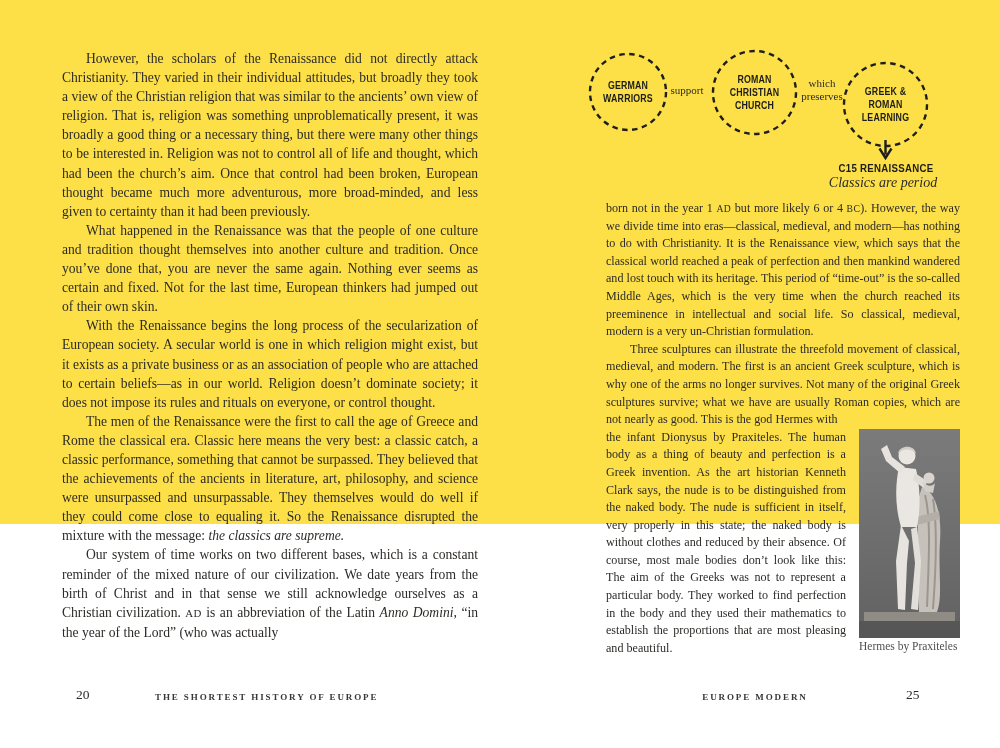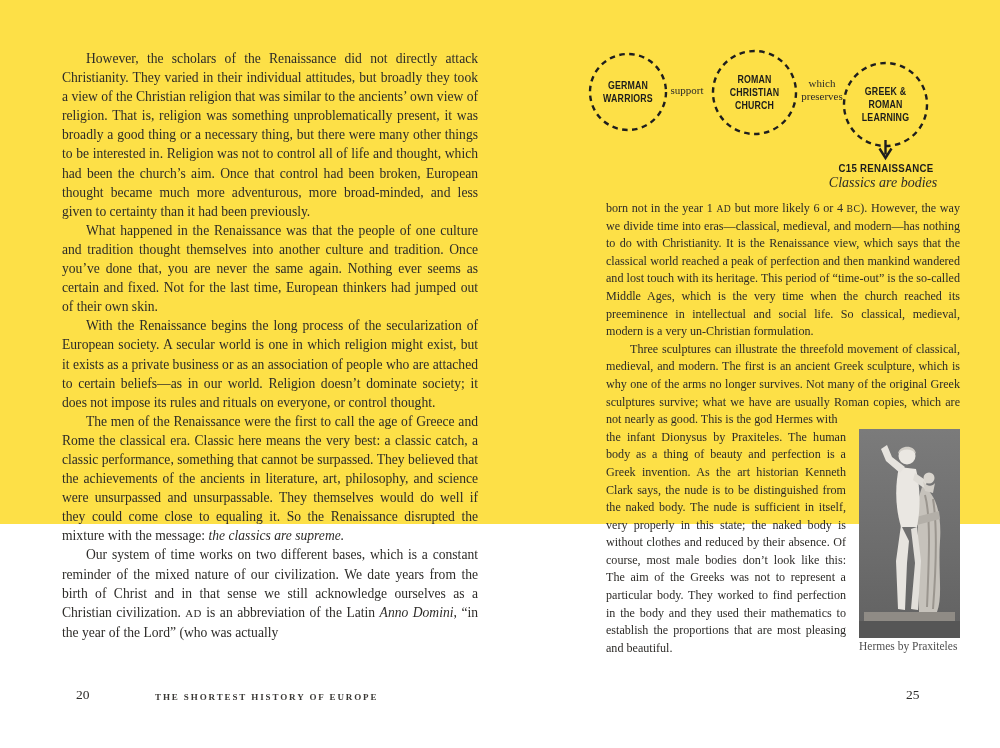--- a/index.html
+++ b/index.html
@@ -97,21 +97,21 @@
           <circle cx="43.5" cy="43.5" r="41.5" fill="none" stroke="#1e1e1e" stroke-width="2.4" stroke-dasharray="5.5 4.5"></circle>
         </svg>
       <div class="circ-label">GREEK &amp; ROMAN LEARNING</div>
     </div>
     <div class="arrow-wrap" style="left:878px;top:139px;">
       <svg width="15" height="22" viewBox="0 0 15 22">
           <path d="M7.5 1 V15.5 M1.5 9.5 L7.5 19 L13.5 9.5" fill="none" stroke="#1e1e1e" stroke-width="2.4"></path>
         </svg>
     </div>
     <div class="result-title" style="left:816px;top:162px;width:140px;">C15 RENAISSANCE</div>
-    <div class="result-note" style="left:810px;top:175px;width:146px;">Classics are bodies</div>
+    <div class="result-note" style="left:810px;top:175px;width:146px;">Classics are period</div>
   </div>
 
   <div class="right-col">
     <p class="para"><span>born not in the year 1 </span><span class="sc">AD</span><span> but more likely 6 or 4 </span><span class="sc">BC</span><span>). However, the way we divide time into eras—classical, medieval, and modern—has nothing to do with Christianity. It is the Renaissance view, which says that the classical world reached a peak of perfection and then mankind wandered and lost touch with its heritage. This period of “time-out” is the so-called Middle Ages, which is the very time when the church reached its preeminence in intellectual and social life. So classical, medieval, modern is a very un-Christian formulation.</span></p>
     <p class="para ind">Three sculptures can illustrate the threefold movement of classical, medieval, and modern. The first is an ancient Greek sculpture, which is why one of the arms no longer survives. Not many of the original Greek sculptures survive; what we have are usually Roman copies, which are not nearly as good. This is the god Hermes with</p>
     <div class="para">
       <span class="fig-float">
         <svg viewBox="0 0 101 209">
           <defs>
             <linearGradient id="bgG" x1="0" y1="0" x2="0" y2="1">
@@ -144,15 +144,16 @@
           <path d="M39,25 C40,16 56,15 57,25 C54,19 42,19 39,25 Z" fill="#d2cec7"></path>
         </svg>
         <span class="fig-caption">Hermes by Praxiteles</span>
       </span>
       <span>the infant Dionysus by Praxiteles. The human body as a thing of beauty and perfection is a Greek invention. As the art historian Kenneth Clark says, the nude is to be distinguished from the naked body. The nude is sufficient in itself, very properly in this state; the naked body is without clothes and reduced by their absence. Of course, most male bodies don’t look like this: The aim of the Greeks was not to represent a particular body. They worked to find perfection in the body and they used their mathematics to establish the proportions that are most pleasing and beautiful.</span>
     </div>
   </div>
 
   <div class="pagenum" style="left:76px;top:687px;">20</div>
   <div class="runner" style="left:155px;top:692px;">THE SHORTEST HISTORY OF EUROPE</div>
+  <div class="runner" style="left:578px;top:692px;width:354px;text-align:center;">EUROPE MODERN</div>
   <div class="pagenum" style="left:906px;top:687px;">25</div>
 
 </div>
 
 </body></html>

